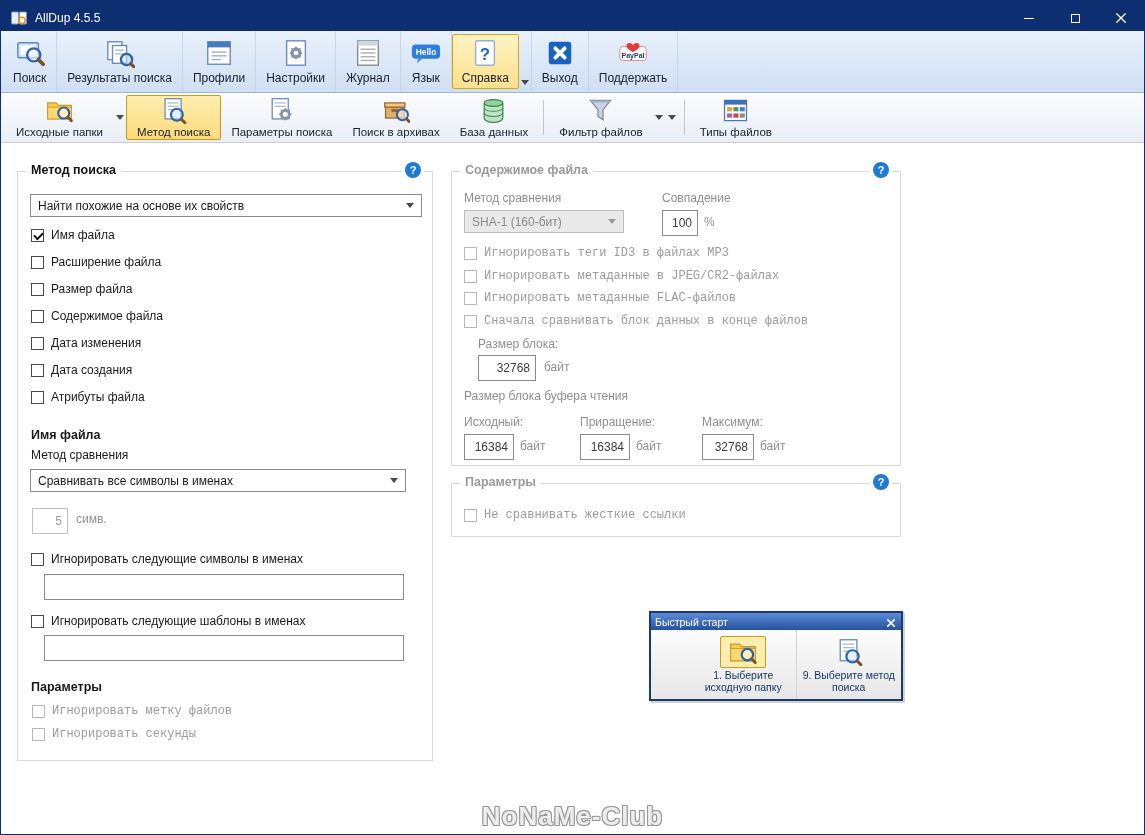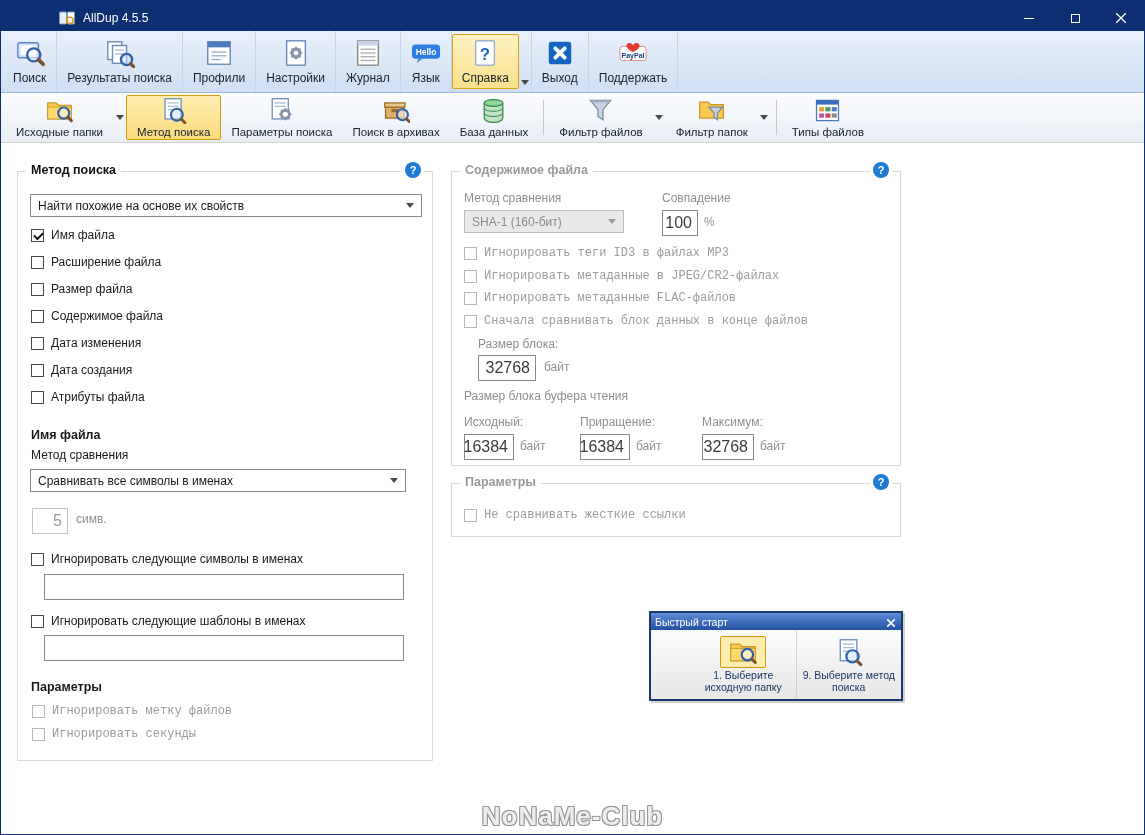--- a/index.html
+++ b/index.html
@@ -1,21 +1,21 @@
 <!DOCTYPE html>
 <html><head>
 <meta charset="utf-8">
 <style>
   * { margin:0; padding:0; box-sizing:border-box; }
   html,body { width:1145px; height:835px; }
   body { font-family:"Liberation Sans", sans-serif; background:#fff; overflow:hidden; }
   .window { position:relative; width:1145px; height:835px; background:#fff; border:1px solid #0d2f72; }
 
   
-  .titlebar { position:absolute; left:0; top:0; right:0; height:34px; background:#0d2f72; display:flex; align-items:center; color:#fff;padding-left:48px; }
+  .titlebar { position:absolute; left:0; top:0; right:0; height:34px; background:#0d2f72; display:flex; align-items:center; color:#fff; }
   .app-icon { width:16px; height:16px; margin:0 8px 0 10px; flex:none; }
   .app-icon svg { width:16px; height:16px; display:block; }
   .win-title { font-size:12px; }
   .win-controls { margin-left:auto; display:flex; height:100%; }
   .ctrl { width:46px; height:100%; display:flex; align-items:center; justify-content:center; }
   .glyph-min { width:10px; height:1px; background:#fff; display:block; }
   .glyph-max { width:9px; height:9px; border:1px solid #fff; display:block; }
 
   
   .toolbar-main { position:absolute; left:0; top:30px; right:0; height:62px; background:linear-gradient(#e9f1fb,#cfdff2); border-bottom:1px solid #9fb6d4; display:flex; align-items:stretch; padding:0 2px; }
@@ -45,21 +45,21 @@
   .select.disabled { background:#e9e9e9; color:#8a8a8a; border-color:#bcbcbc; }
   .select.disabled .tri-down { border-top-color:#9a9a9a; }
   .sel-text { white-space:nowrap; overflow:hidden; }
 
   .cb-row { position:absolute; display:flex; align-items:center; gap:7px; font-size:12px; color:#1a1a1a; white-space:nowrap; }
   .cb { width:13px; height:13px; border:1px solid #4a4a4a; background:#fff; position:relative; flex:none; }
   .cb.checked::after { content:""; position:absolute; left:2px; top:2px; width:7px; height:4px; border-left:2px solid #141414; border-bottom:2px solid #141414; transform:rotate(-45deg); }
   .cb-row.disabled { color:#9c9c9c;font-family:Liberation Mono, monospace; }
   .cb-row.disabled .cb { border-color:#b8b8b8; }
 
-  .input { position:absolute; height:22px; border:1px solid #8a8a8a; background:#fff; font-size:16px; color:#3c3c3c; display:flex; align-items:center; justify-content:flex-end; padding:12px 5px; }
+  .input { position:absolute; height:22px; border:1px solid #8a8a8a; background:#fff; font-size:12px; color:#3c3c3c; display:flex; align-items:center; justify-content:flex-end; padding:12px 5px; }
   .input.dim { border-color:#c3c3c3; color:#9a9a9a; }
 
   .lbl { position:absolute; font-size:12px; color:#1a1a1a; white-space:nowrap; }
   .lbl.bold { font-weight:bold; font-size:12.5px; }
   .lbl.gray { color:#8f8f8f; }
 
   
   .quickstart { position:absolute; left:648px; top:610px; width:254px; height:90px; border:2px solid #1a3a6b; background:#15803d; box-shadow:2px 2px 0 rgba(0,0,0,0.18); }
   .qs-titlebar { height:17px; background:linear-gradient(#5e8cd8,#23519f); display:flex; align-items:center; padding:0 4px; }
   .qs-title { color:#fff; font-size:10.5px; flex:1; }
@@ -281,29 +281,20 @@
           <svg viewBox="0 0 32 32">
             <path d="M4 4 h24 l-9 11 v12 l-6 -4 v-8 z" fill="#c8d2e0" stroke="#7a8aa0" stroke-width="1.5"></path>
             <path d="M4 4 h24 l-2 2.5 h-20 z" fill="#9fb0c8"></path>
           </svg>
         </span>
       <span>Фильтр файлов</span>
     </div>
     <div class="tb2-drop">
         <span class="tri-down"></span>
       </div>
-    <div class="tb2-item">
-      <span class="t2icon">
-          <svg viewBox="0 0 32 32">
-            <path d="M2 6 h10 l3 3 h15 v16 h-28 z" fill="#f8c850" stroke="#c9992a" stroke-width="1.5"></path>
-            <path d="M13 12 h16 l-6 7 v8 l-4 -3 v-5 z" fill="#c8d2e0" stroke="#7a8aa0" stroke-width="1.5"></path>
-          </svg>
-        </span>
-      <span>Фильтр папок</span>
-    </div>
     <div class="tb2-drop">
         <span class="tri-down"></span>
       </div>
     <div class="tb2-sep"></div>
     <div class="tb2-item">
       <span class="t2icon">
           <svg viewBox="0 0 32 32">
             <rect x="3" y="4" width="26" height="24" fill="#fff" stroke="#4a7ab8" stroke-width="1.5"></rect>
             <rect x="3" y="4" width="26" height="5" fill="#3a6fc0"></rect>
             <rect x="6" y="12" width="6" height="5" fill="#e8a030"></rect>

